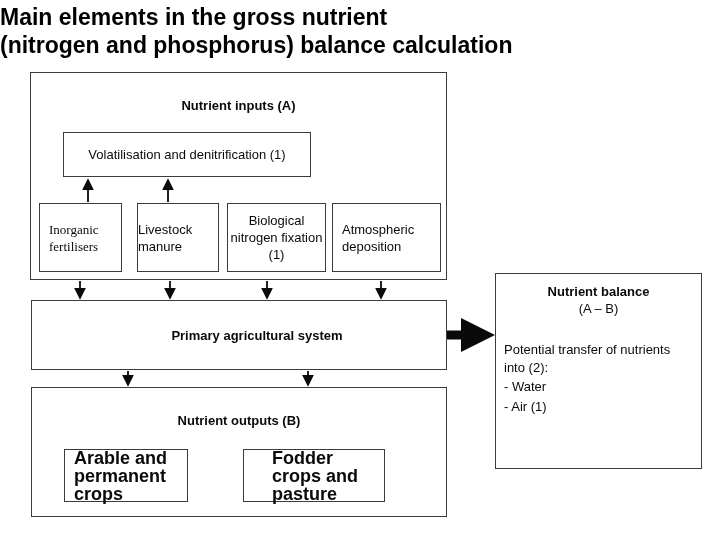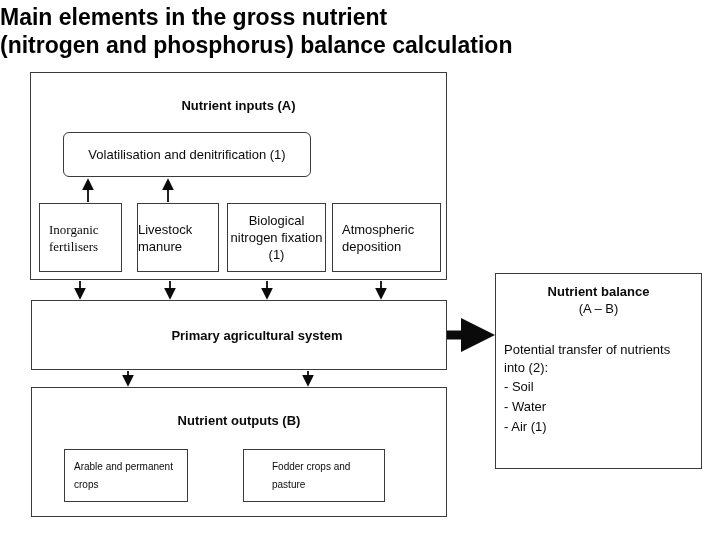--- a/index.html
+++ b/index.html
@@ -45,37 +45,37 @@
     top: 25px;
     text-align: center;
     font-size: 13px;
     font-weight: bold;
   }
   .bold-label { font-size: 13px; font-weight: bold; }
 
   .volat-box {
     left: 32px; top: 59px; width: 248px; height: 45px;
     display: flex; align-items: center; justify-content: center;
-    text-align: center; font-size: 13px; border-radius: 6px;
+    text-align: center; font-size: 13px;
   }
   .src-box {
     top: 130px; height: 69px;
     display: flex; flex-direction: column; justify-content: center;
     font-size: 13px; line-height: 17px;
   }
   .src-0 { left: 8px;   width: 83px;  padding-left: 9px;  text-align: left; font-family: Liberation Serif, serif; }
   .src-1 { left: 106px; width: 82px;   text-align: left; }
   .src-2 { left: 196px; width: 99px;  text-align: center; }
   .src-3 { left: 301px; width: 109px; padding-left: 9px;  text-align: left; }
   .src-box span { display: block; }
 
   .out-box {
     top: 61px; height: 53px;
     display: flex; flex-direction: column; justify-content: center;
-    font-size: 10px; line-height: 18px; text-align: left;
+    font-size: 18px; line-height: 18px; text-align: left; font-weight: bold;
   }
   .out-0 { left: 32px;  width: 124px; padding-left: 9px;  padding-right: 4px; }
   .out-1 { left: 211px; width: 142px; padding-left: 28px; padding-right: 4px; }
 
   .balance-hdr     { text-align: center; font-weight: bold; margin-top: 4px; }
   .balance-formula { text-align: center; font-weight: normal; margin-top: 2px; }
   .balance-desc    { margin-top: 25px; line-height: 18px; }
   .balance-target  { line-height: 20px; }
 
   .arrows {
@@ -115,21 +115,20 @@
   </div>
 
   <div class="box primary-box">
     <span class="bold-label">Primary agricultural system</span>
   </div>
 
   <div class="box balance-box">
     <div class="balance-hdr">Nutrient balance</div>
     <div class="balance-formula">(A – B)</div>
     <div class="balance-desc">Potential transfer of nutrients into (2):</div>
-    <div class="balance-target">- Soil</div>
     <div class="balance-target">- Water</div>
     <div class="balance-target">- Air (1)</div>
   </div>
 
   <div class="box outputs-box">
     <div class="section-hdr">Nutrient outputs (B)</div>
     <div class="box out-box out-0">
       <span>Arable and permanent crops</span>
     </div>
     <div class="box out-box out-1">

